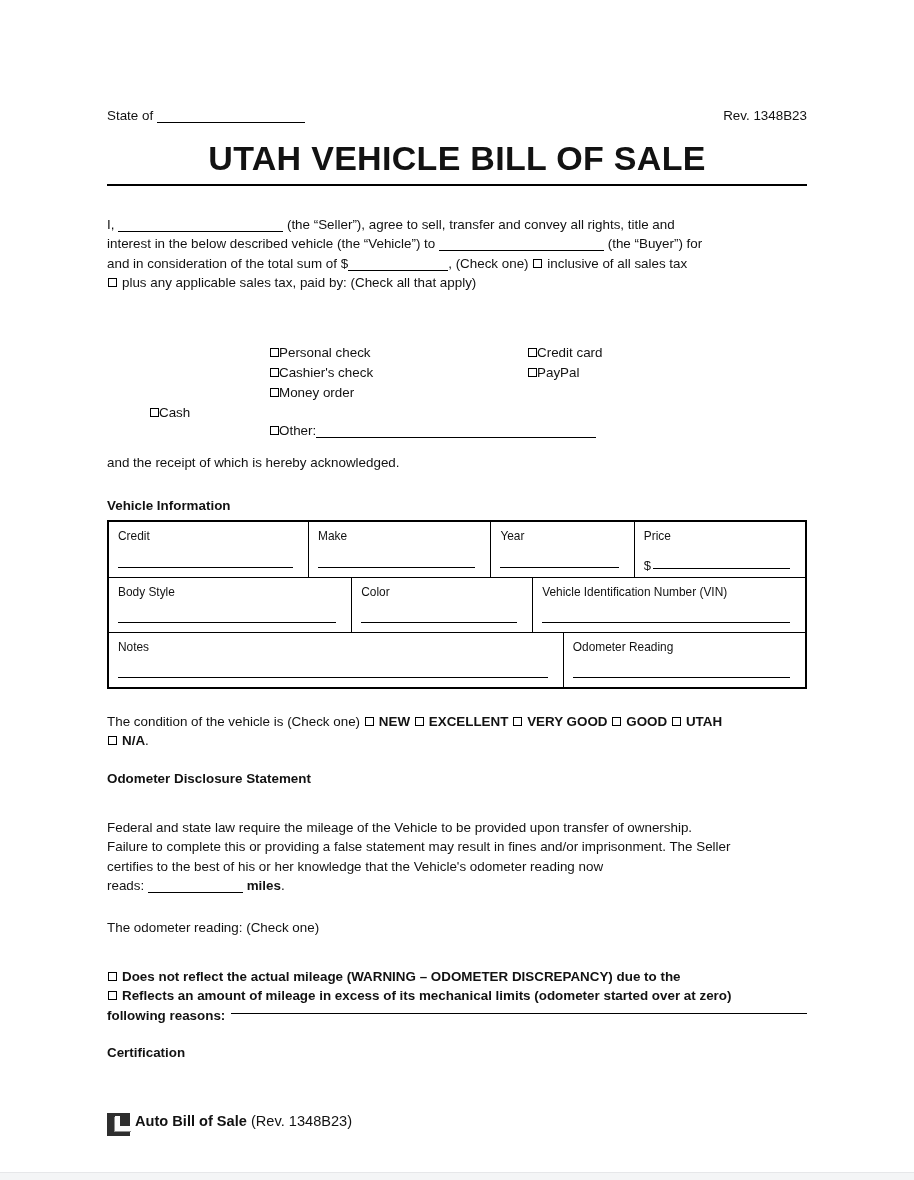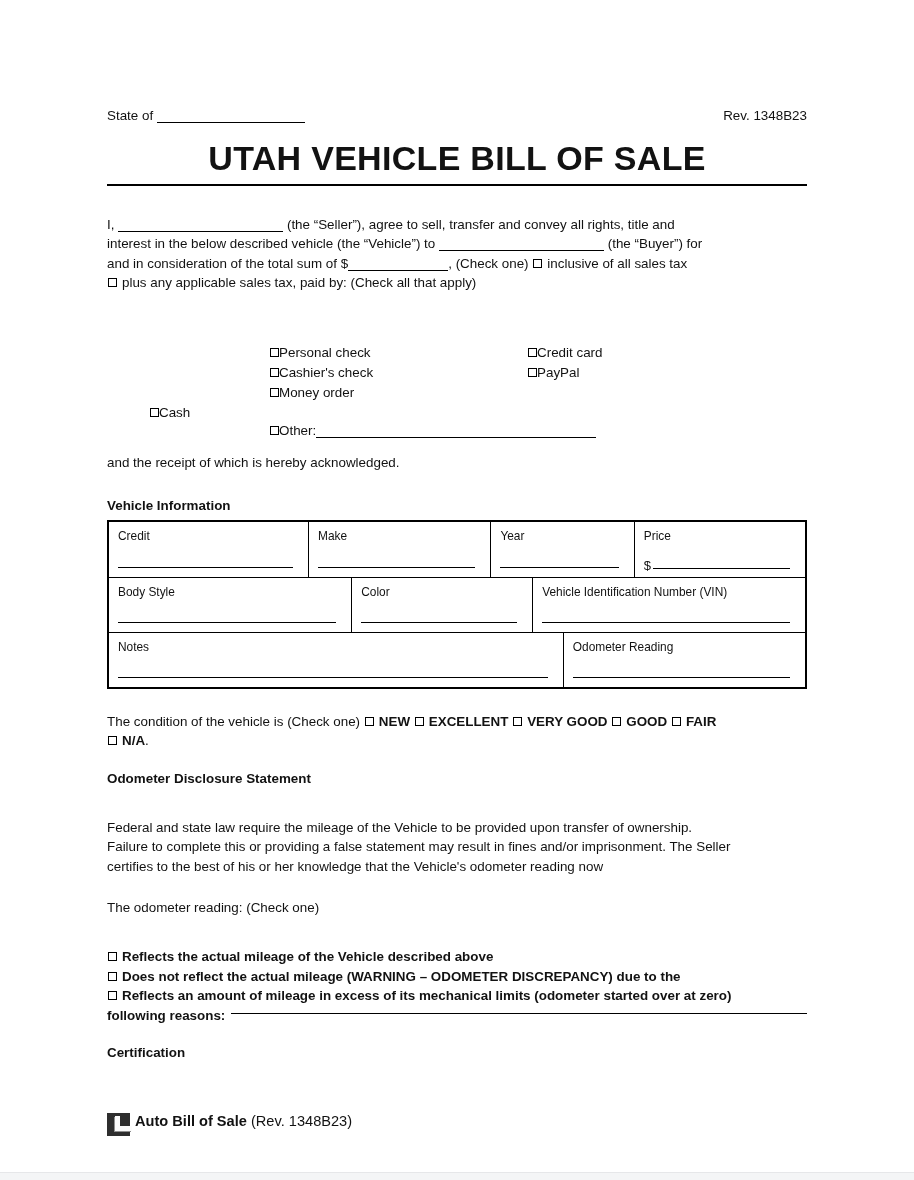--- a/index.html
+++ b/index.html
@@ -187,36 +187,36 @@
     </div>
   </div>
 
   <div class="cond">
     <div class="line">
       <span>The condition of the vehicle is (Check one)</span>
       <span class="cb"></span><b>NEW</b>
       <span class="cb"></span><b>EXCELLENT</b>
       <span class="cb"></span><b>VERY GOOD</b>
       <span class="cb"></span><b>GOOD</b>
-      <span class="cb"></span><b>FAIR</b>
+      <span class="cb"></span><b>UTAH</b>
     </div>
     <div class="line"><span class="cb"></span><b>N/A</b><span>.</span></div>
   </div>
 
   <div class="sec-h" style="margin-top:20px;">Odometer Disclosure Statement</div>
   <div class="od-para">
     <div class="line">Federal and state law require the mileage of the Vehicle to be provided upon transfer of ownership.</div>
     <div class="line">Failure to complete this or providing a false statement may result in fines and/or imprisonment. The Seller</div>
     <div class="line">certifies to the best of his or her knowledge that the Vehicle's odometer reading now</div>
+    <div class="line"><span>reads:</span> <span class="blank w95"></span> <b>miles</b><span>.</span></div>
   </div>
 
   <div class="od-prompt">The odometer reading: (Check one)</div>
 
   <div class="od-opts">
-    <div class="od-opt"><span class="cb"></span><b>Reflects the actual mileage of the Vehicle described above</b></div>
     <div class="od-opt"><span class="cb"></span><b>Does not reflect the actual mileage (WARNING – ODOMETER DISCREPANCY) due to the</b></div>
     <div class="od-opt"><span class="cb"></span><b>Reflects an amount of mileage in excess of its mechanical limits (odometer started over at zero)</b></div>
     <div class="od-cont">
         <b>following reasons:</b>
         <span class="grow-line"></span>
       </div>
   </div>
 
   <div class="cert-h">Certification</div>
 

